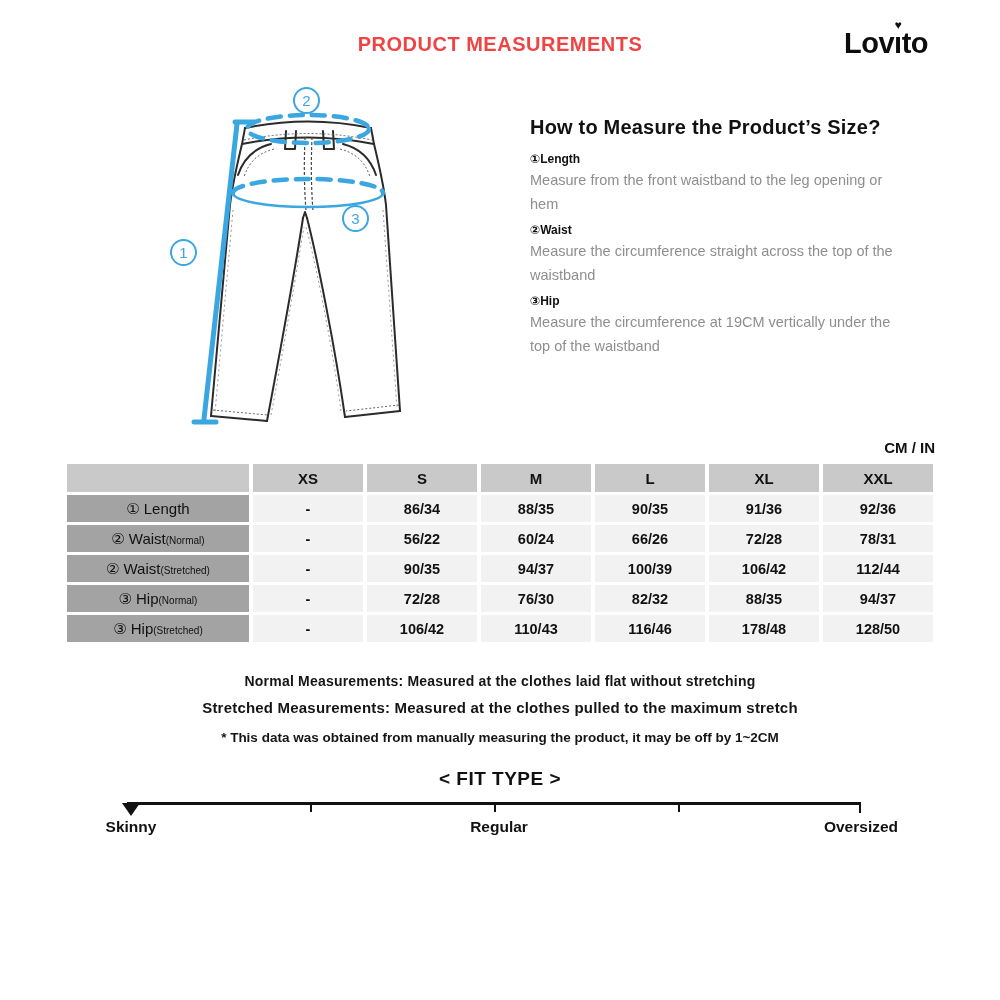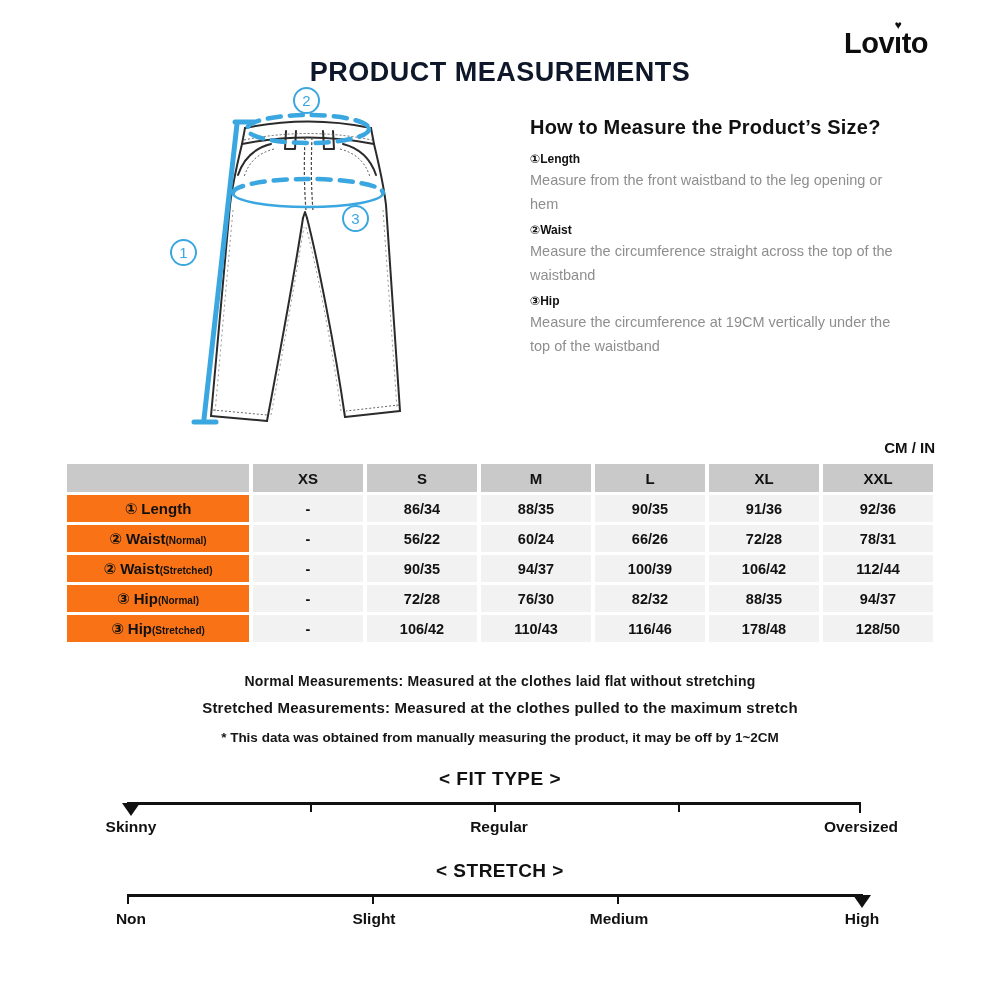--- a/index.html
+++ b/index.html
@@ -1,21 +1,21 @@
 <!DOCTYPE html>
 <html><head>
 <meta charset="utf-8">
 <style>
   html,body { margin:0; padding:0; background:#fff; }
   body { font-family:"Liberation Sans","DejaVu Sans",sans-serif; color:#111; }
   .page { position:relative; width:1000px; height:1000px; background:#fff; overflow:hidden; }
 
   
   .page-title { position:absolute; top:33px; left:0; width:100%; text-align:center;
-    font-size:27px; font-weight:700; letter-spacing:0.5px; color:#0f172a;margin-top:24px; }
+    font-size:20px; font-weight:700; letter-spacing:0.5px; color:#ef4444; }
   .brand-logo { position:absolute; top:27px; right:72px; font-size:29px; font-weight:700;
     letter-spacing:-0.5px; color:#0d0d0d;text-align:right; }
   .logo-i { position:relative; display:inline-block; }
   .logo-heart { position:absolute; left:50%; transform:translateX(-50%); top:-8px;
     font-size:12px; line-height:12px; }
 
   
   .pants-svg { position:absolute; left:145px; top:85px; }
   .dmark { position:absolute; width:27px; height:27px; box-sizing:border-box;
     border:2px solid #3ba7e0; border-radius:50%; color:#3ba7e0;
@@ -30,21 +30,21 @@
   
   .units-label { position:absolute; top:439px; right:65px; font-size:15px; font-weight:700; }
 
   
   .size-table { position:absolute; left:63px; top:461px; display:table; border-spacing:4px 3px; }
   .tr { display:table-row;margin-top:40px; }
   .th, .td { display:table-cell; text-align:center; vertical-align:middle; }
   .th { background:#c9c9c9; width:110px; height:28px; font-size:15px; font-weight:700; }
   .th.corner { width:182px; }
   .td { background:#f2f2f2; height:27px; font-size:14.5px; font-weight:700; color:#111; }
-  .td.label { background:#f97316; font-weight:700; font-size:15px; }
+  .td.label { background:#a3a3a3; font-weight:400; font-size:15px; }
   .circ { margin-right:4px; font-size:15px; }
   .sub { font-size:10px; }
 
   
   .note { position:absolute; left:0; width:100%; text-align:center; font-weight:700; color:#151515; }
   .note1 { top:673px; font-size:14px; letter-spacing:0.2px; }
   .note2 { top:699px; font-size:15px; letter-spacing:0.2px; }
   .disclaimer { top:730px; font-size:13.5px; font-weight:600; }
 
   
@@ -209,26 +209,14 @@
     <div class="tick" style="left:310px;"></div>
     <div class="tick" style="left:494px;"></div>
     <div class="tick" style="left:678px;"></div>
     <div class="tick" style="left:859px; height:10px;"></div>
     <div class="tri" style="left:122px;"></div>
     <div class="scale-label" style="left:131px;">Skinny</div>
     <div class="scale-label" style="left:499px;">Regular</div>
     <div class="scale-label" style="left:861px;">Oversized</div>
   </div>
 
-  <div class="scale scale-stretch">
-    <div class="scale-title">&lt; STRETCH &gt;</div>
-    <div class="scale-line" style="left:127px; width:736px;"></div>
-    <div class="tick" style="left:127px;"></div>
-    <div class="tick" style="left:372px;"></div>
-    <div class="tick" style="left:617px;"></div>
-    <div class="tri" style="left:853px;"></div>
-    <div class="scale-label" style="left:131px;">Non</div>
-    <div class="scale-label" style="left:374px;">Slight</div>
-    <div class="scale-label" style="left:619px;">Medium</div>
-    <div class="scale-label" style="left:862px;">High</div>
-  </div>
 
 </div>
 
 </body></html>

